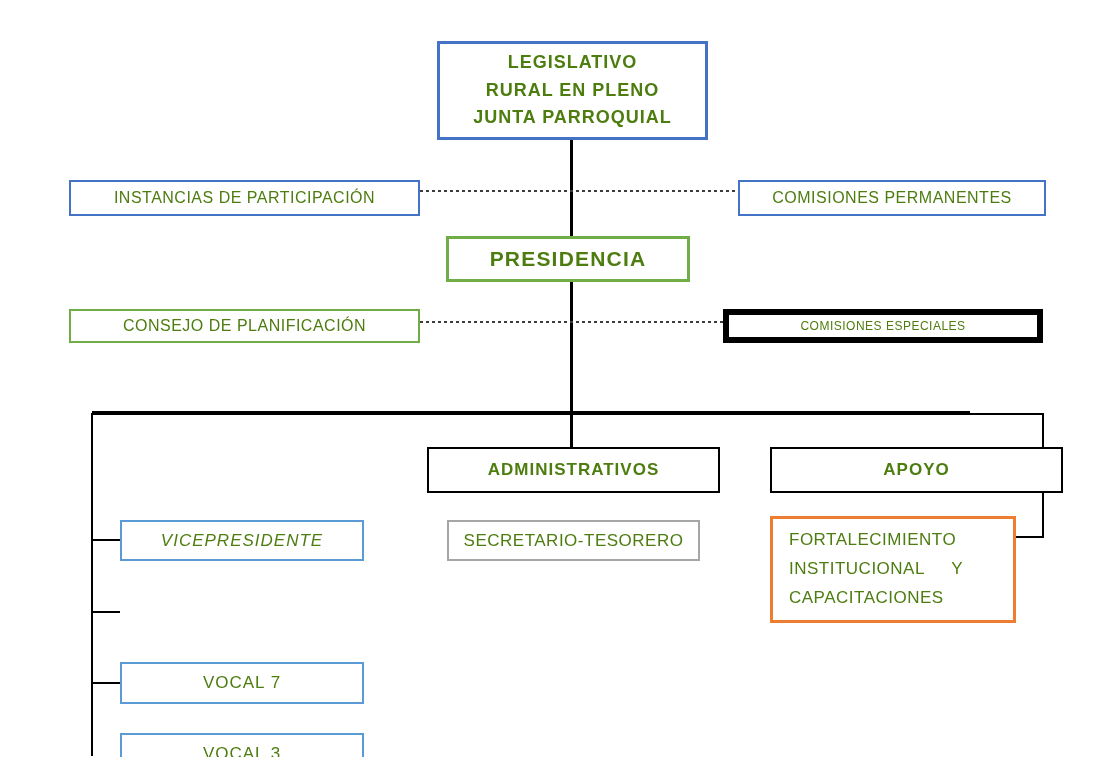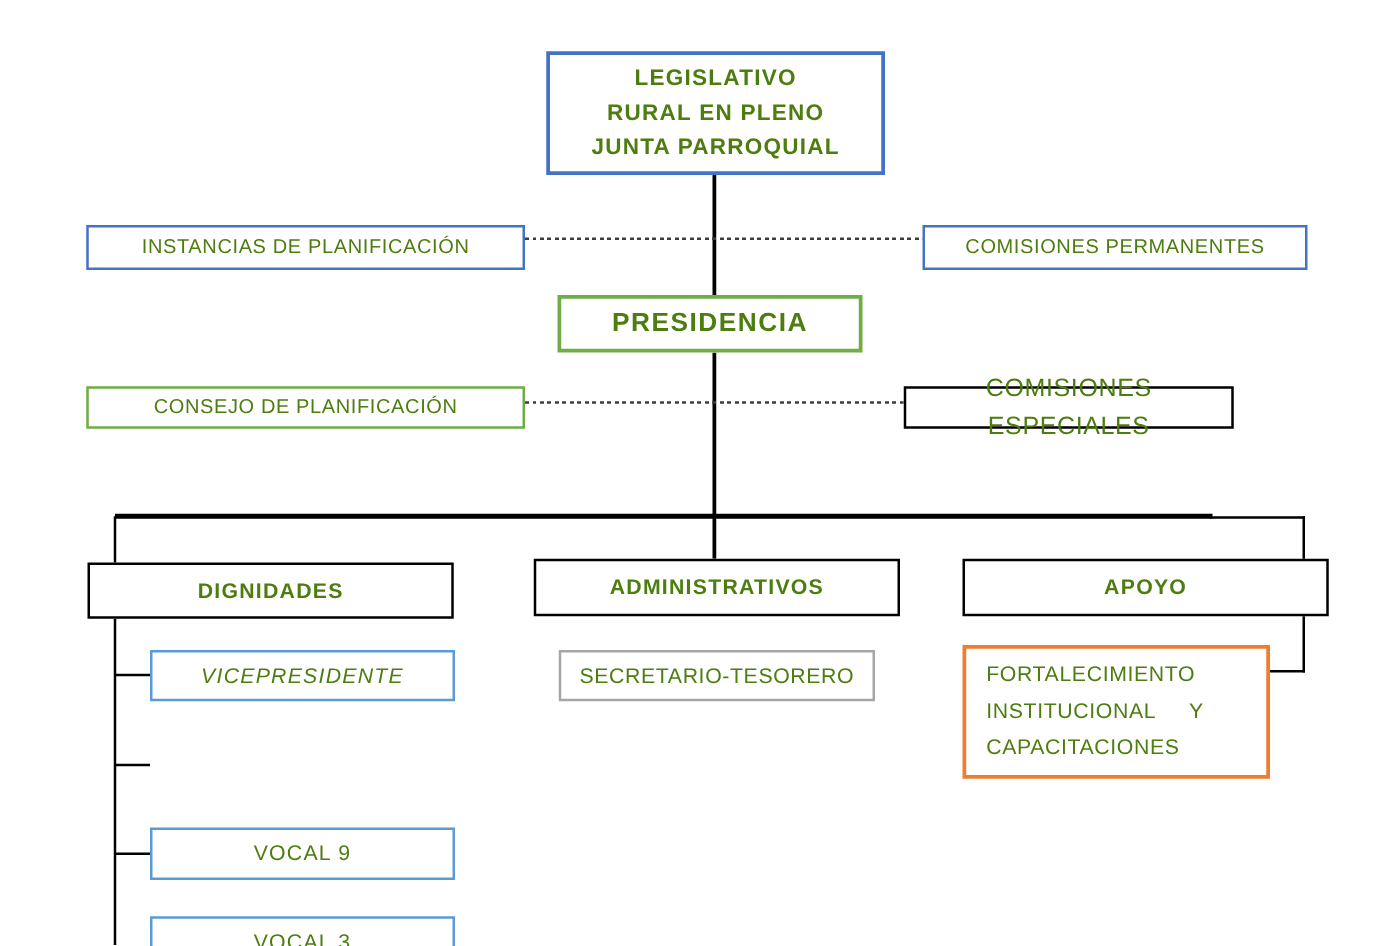--- a/index.html
+++ b/index.html
@@ -21,21 +21,21 @@
 
   
   .n-legislativo { left:437px; top:8px;  width:271px; height:99px; border:3px solid #4472C4; font-size:18px; letter-spacing:1px; flex-direction:column; line-height:1.55; }
   
   .n-instancias  { left:69px;  top:147px; width:351px; height:36px; border:2px solid #4472C4; font-size:16px; }
   .n-compermanentes { left:738px; top:147px; width:308px; height:36px; border:2px solid #4472C4; font-size:16px; }
   
   .n-presidencia { left:446px; top:203px; width:244px; height:46px; border:3px solid #70AD47; font-size:21px; letter-spacing:1.2px; }
   
   .n-consejo     { left:69px;  top:276px; width:351px; height:34px; border:2px solid #70AD47; font-size:16px; }
-  .n-comespeciales { left:723px; top:276px; width:264px; height:34px; border:2px solid #000000; font-size:20px; }
+  .n-comespeciales { left:723px; top:276px; width:320px; height:34px; border:6px solid #000000; font-size:12px; }
   
   .n-dignidades      { left:70px;  top:417px; width:293px; height:45px; border:2px solid #000000; font-size:17px; letter-spacing:1px; }
   .n-administrativos { left:427px; top:414px; width:293px; height:46px; border:2px solid #000000; font-size:17px; letter-spacing:1px; }
   .n-apoyo           { left:770px; top:414px; width:293px; height:46px; border:2px solid #000000; font-size:17px; letter-spacing:1px; }
   
   .n-vicepresidente { left:120px; top:487px; width:244px; height:41px; border:2px solid #5B9BD5; font-size:17px; letter-spacing:1px;font-style:italic; }
   .n-vocal1 { left:120px; top:558px; width:244px; height:42px; border:2px solid #5B9BD5; font-size:17px; letter-spacing:1px; }
   .n-vocal2 { left:120px; top:629px; width:244px; height:42px; border:2px solid #5B9BD5; font-size:17px; letter-spacing:1px; }
   .n-vocal3 { left:120px; top:700px; width:244px; height:42px; border:2px solid #5B9BD5; font-size:17px; letter-spacing:1px; }
   .n-secretario { left:447px; top:487px; width:253px; height:41px; border:2px solid #A6A6A6; font-size:17px;align-items:center; }
@@ -79,58 +79,55 @@
   <div class="dotted d-row1"></div>
   <div class="dotted d-row2"></div>
 
   <div class="node bold n-legislativo">
     <span>LEGISLATIVO</span>
     <span>RURAL EN PLENO</span>
     <span>JUNTA PARROQUIAL</span>
   </div>
 
   <div class="node n-instancias">
-    <span>INSTANCIAS DE PLANIFICACIÓN</span>
+    <span>INSTANCIAS DE PARTICIPACIÓN</span>
   </div>
 
   <div class="node n-compermanentes">
     <span>COMISIONES PERMANENTES</span>
   </div>
 
   <div class="node bold n-presidencia">
     <span>PRESIDENCIA</span>
   </div>
 
   <div class="node n-consejo">
     <span>CONSEJO DE PLANIFICACIÓN</span>
   </div>
 
   <div class="node n-comespeciales">
     <span>COMISIONES ESPECIALES</span>
   </div>
 
-  <div class="node bold n-dignidades">
-    <span>DIGNIDADES</span>
-  </div>
 
   <div class="node bold n-apoyo">
     <span>APOYO</span>
   </div>
 
   <div class="node bold n-administrativos">
     <span>ADMINISTRATIVOS</span>
   </div>
 
   <div class="node n-vicepresidente">
     <span>VICEPRESIDENTE</span>
   </div>
 
 
   <div class="node n-vocal2">
-    <span>VOCAL 9</span>
+    <span>VOCAL 7</span>
   </div>
 
   <div class="node n-vocal3">
     <span>VOCAL 3</span>
   </div>
 
   <div class="node n-secretario">
     <span>SECRETARIO-TESORERO</span>
   </div>
 

